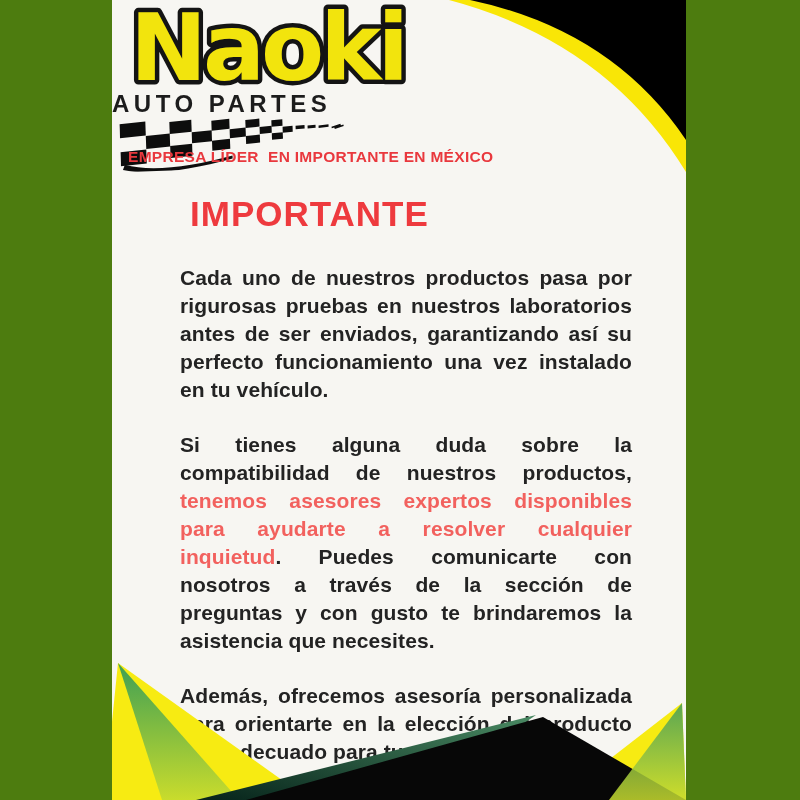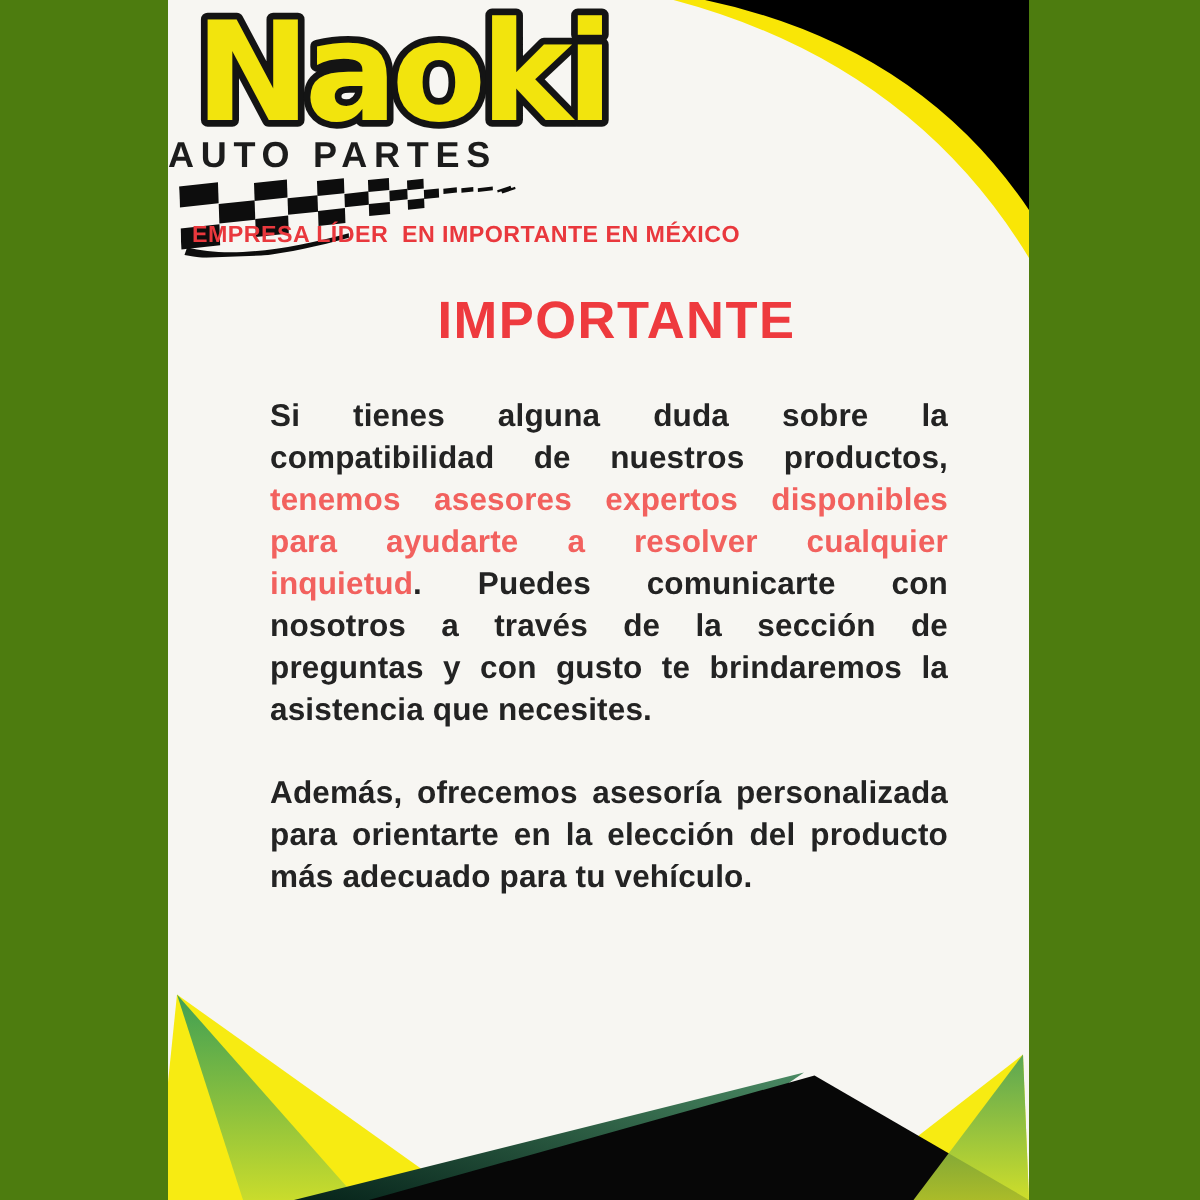--- a/index.html
+++ b/index.html
@@ -16,21 +16,21 @@
   .flag-svg{position:absolute;left:8px;top:112px;z-index:3;transform:rotate(-2deg);}
   .tagline{position:absolute;left:16px;top:148px;z-index:3;
            font-size:15.5px;font-weight:700;letter-spacing:.3px;color:#e9383d;white-space:pre;}
 
   
   .corner-tr{position:absolute;top:0;right:0;z-index:2;}
 
   
   .main{position:absolute;left:68px;top:194px;width:452px;z-index:1;}
   .heading{font-size:35px;font-weight:700;letter-spacing:1px;color:#ee3a3e;
-           margin:0 0 30px 10px;text-align:center;}
+           margin:0 0 30px 10px;}
   .para{font-size:21px;line-height:28px;font-weight:700;color:#232323;
         text-align:justify;margin:0 0 27px 0;letter-spacing:.1px;}
   .para:last-child{margin-bottom:0;}
   .hl{color:#f2615e;}
 
   
   .bottom-deco{position:absolute;left:0;bottom:0;z-index:2;display:block;}
 </style>
 </head>
 <body>
@@ -71,20 +71,21 @@
         <rect x="199" y="22" width="10" height="2.5"></rect>
         <path d="M212,25.5 l9,-2 l-6,3 l9,-2" fill="none" stroke="#0d0d0d" stroke-width="1.6"></path>
         <path d="M2,46 C30,55 70,53 112,46 L112,43 C70,50 30,51 4,41 Z"></path>
       </g>
     </svg>
 
     <div class="tagline">EMPRESA LÍDER  EN IMPORTANTE EN MÉXICO</div>
 
     <div class="main">
       <h1 class="heading">IMPORTANTE</h1>
+      <p class="para">Cada uno de nuestros productos pasa por rigurosas pruebas en nuestros laboratorios antes de ser enviados, garantizando así su perfecto funcionamiento una vez instalado en tu vehículo.</p>
       <p class="para"><span>Si tienes alguna duda sobre la compatibilidad de nuestros productos, </span><span class="hl">tenemos asesores expertos disponibles para ayudarte a resolver cualquier inquietud</span><span>. Puedes comunicarte con nosotros a través de la sección de preguntas y con gusto te brindaremos la asistencia que necesites.</span></p>
       <p class="para">Además, ofrecemos asesoría personalizada para orientarte en la elección del producto más adecuado para tu vehículo.</p>
     </div>
 
     <svg class="bottom-deco" width="574" height="145" viewBox="0 0 574 145">
       <defs>
         <linearGradient id="gradLGreen" x1="0" y1="0" x2="0" y2="1">
           <stop offset="0" stop-color="#3f9f54"></stop>
           <stop offset="1" stop-color="#c9dc2c"></stop>
         </linearGradient>

